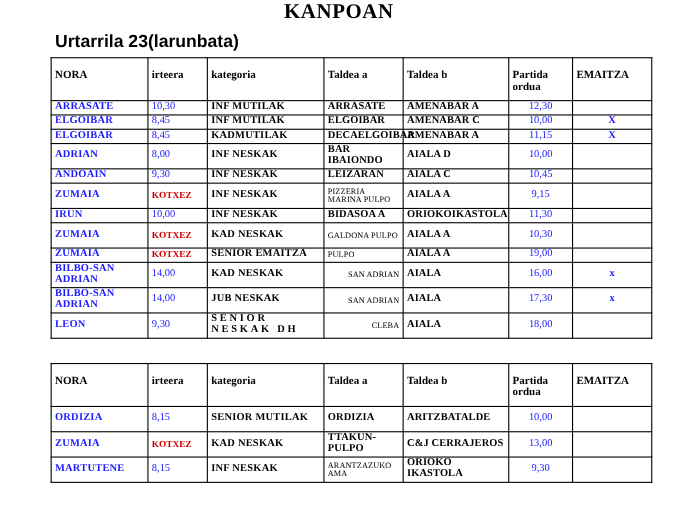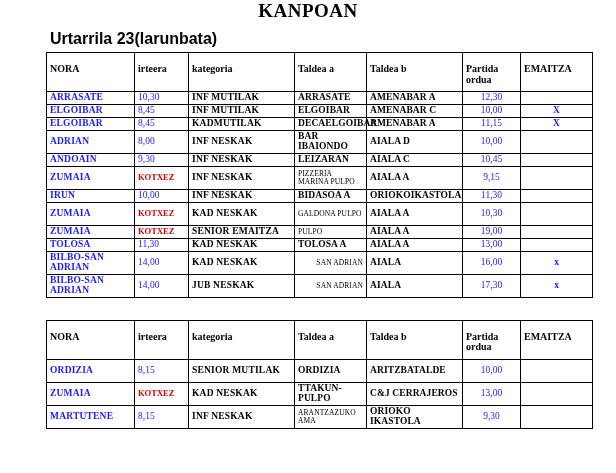--- a/index.html
+++ b/index.html
@@ -230,29 +230,20 @@
       </tr>
       <tr>
         <td class="cell-nora">ZUMAIA</td>
         <td class="cell-irteera kotxez">KOTXEZ</td>
         <td class="cell-kat">SENIOR EMAITZA</td>
         <td class="cell-ta small">PULPO</td>
         <td class="cell-tb">AIALA A</td>
         <td class="cell-partida">19,00</td>
         <td class="cell-emaitza"></td>
       </tr>
-      <tr>
-        <td class="cell-nora">TOLOSA</td>
-        <td class="cell-irteera">11,30</td>
-        <td class="cell-kat">KAD NESKAK</td>
-        <td class="cell-ta">TOLOSA A</td>
-        <td class="cell-tb">AIALA A</td>
-        <td class="cell-partida">13,00</td>
-        <td class="cell-emaitza"></td>
-      </tr>
       <tr class="row-tall">
         <td class="cell-nora">BILBO-SAN ADRIAN</td>
         <td class="cell-irteera">14,00</td>
         <td class="cell-kat">KAD NESKAK</td>
         <td class="cell-ta">
           <span class="ta-sub">SAN ADRIAN</span>
         </td>
         <td class="cell-tb">AIALA</td>
         <td class="cell-partida">16,00</td>
         <td class="cell-emaitza">x</td>
@@ -260,20 +251,31 @@
       <tr class="row-tall">
         <td class="cell-nora">BILBO-SAN ADRIAN</td>
         <td class="cell-irteera">14,00</td>
         <td class="cell-kat">JUB NESKAK</td>
         <td class="cell-ta">
           <span class="ta-sub">SAN ADRIAN</span>
         </td>
         <td class="cell-tb">AIALA</td>
         <td class="cell-partida">17,30</td>
         <td class="cell-emaitza">x</td>
+      </tr>
+      <tr class="row-tall">
+        <td class="cell-nora">LEON</td>
+        <td class="cell-irteera">9,30</td>
+        <td class="cell-kat"><span class="kat-sp">SENIOR NESKAK DH</span></td>
+        <td class="cell-ta">
+          <span class="ta-sub">CLEBA</span>
+        </td>
+        <td class="cell-tb">AIALA</td>
+        <td class="cell-partida">18,00</td>
+        <td class="cell-emaitza"></td>
       </tr>
     </tbody>
   </table>
 
   <div class="gap"></div>
 
 
   <table class="sched">
     <colgroup>
       <col class="c-nora">

